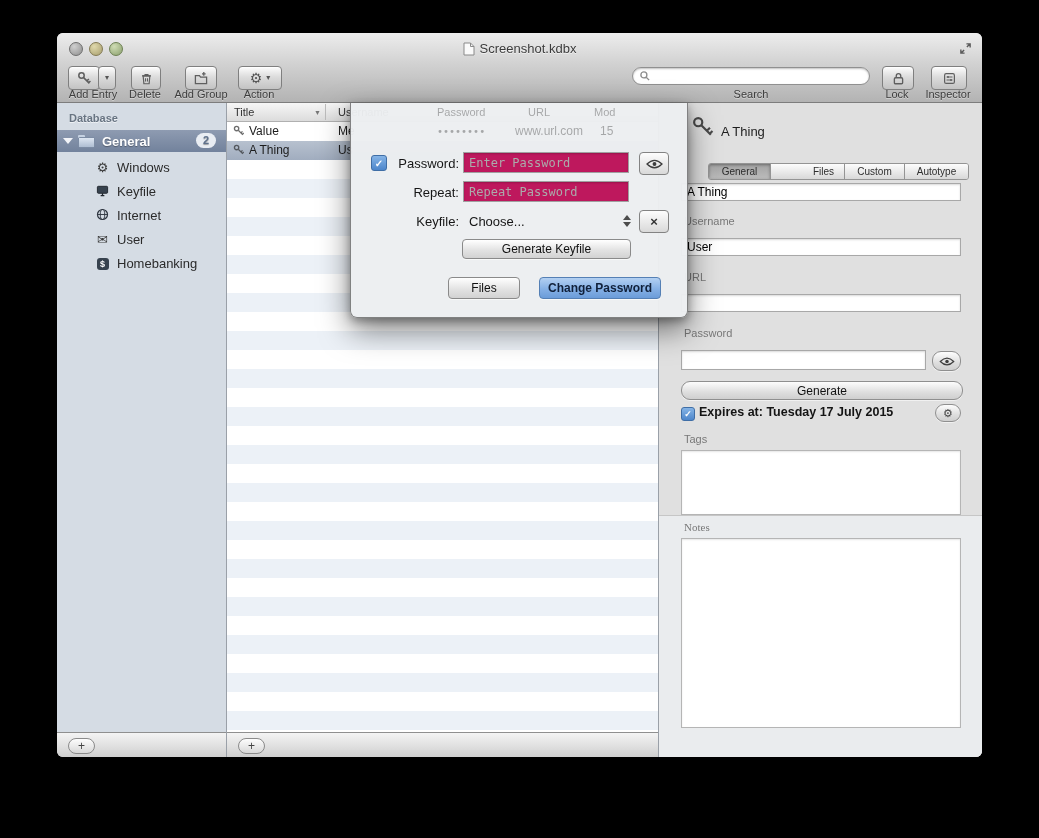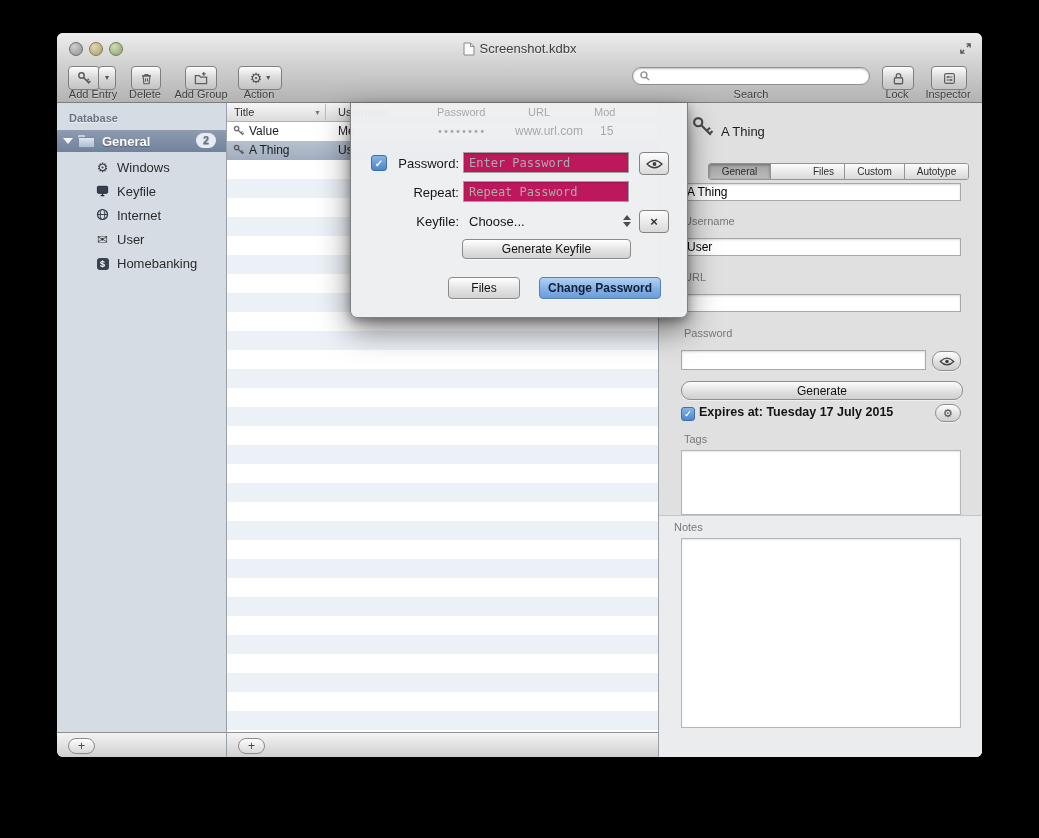--- a/index.html
+++ b/index.html
@@ -297,21 +297,21 @@
       <span class="checkbox" style="left:22px;top:304px;width:12px;height:12px;font-size:9px;">✓</span>
       <span class="abs" style="left:40px;top:302px;font-size:12.5px;font-weight:bold;color:#141414;">Expires at: Tuesday 17 July 2015</span>
       <span class="capsule" style="left:276px;top:301px;width:24px;height:16px;">
         <span style="font-size:11px;color:#444;line-height:1;">⚙</span>
       </span>
 
       <span class="ilabel" style="left:25px;top:330px;">Tags</span>
       <textarea class="bigbox" style="top: 347px; height: 65px;"></textarea>
 
       <div class="notes-section">
-        <span class="ilabel" style="left:15px;top:5px;">Notes</span>
+        <span class="ilabel" style="left:25px;top:5px;font-family:Liberation Serif, serif;">Notes</span>
         <textarea class="bigbox" style="top: 22px; height: 190px;"></textarea>
       </div>
     </div>
 
     <div class="abs bottombar">
       <span class="plusbtn" style="left:11px;">
           <span>+</span>
         </span>
       <span class="plusbtn" style="left:181px;">
           <span>+</span>

